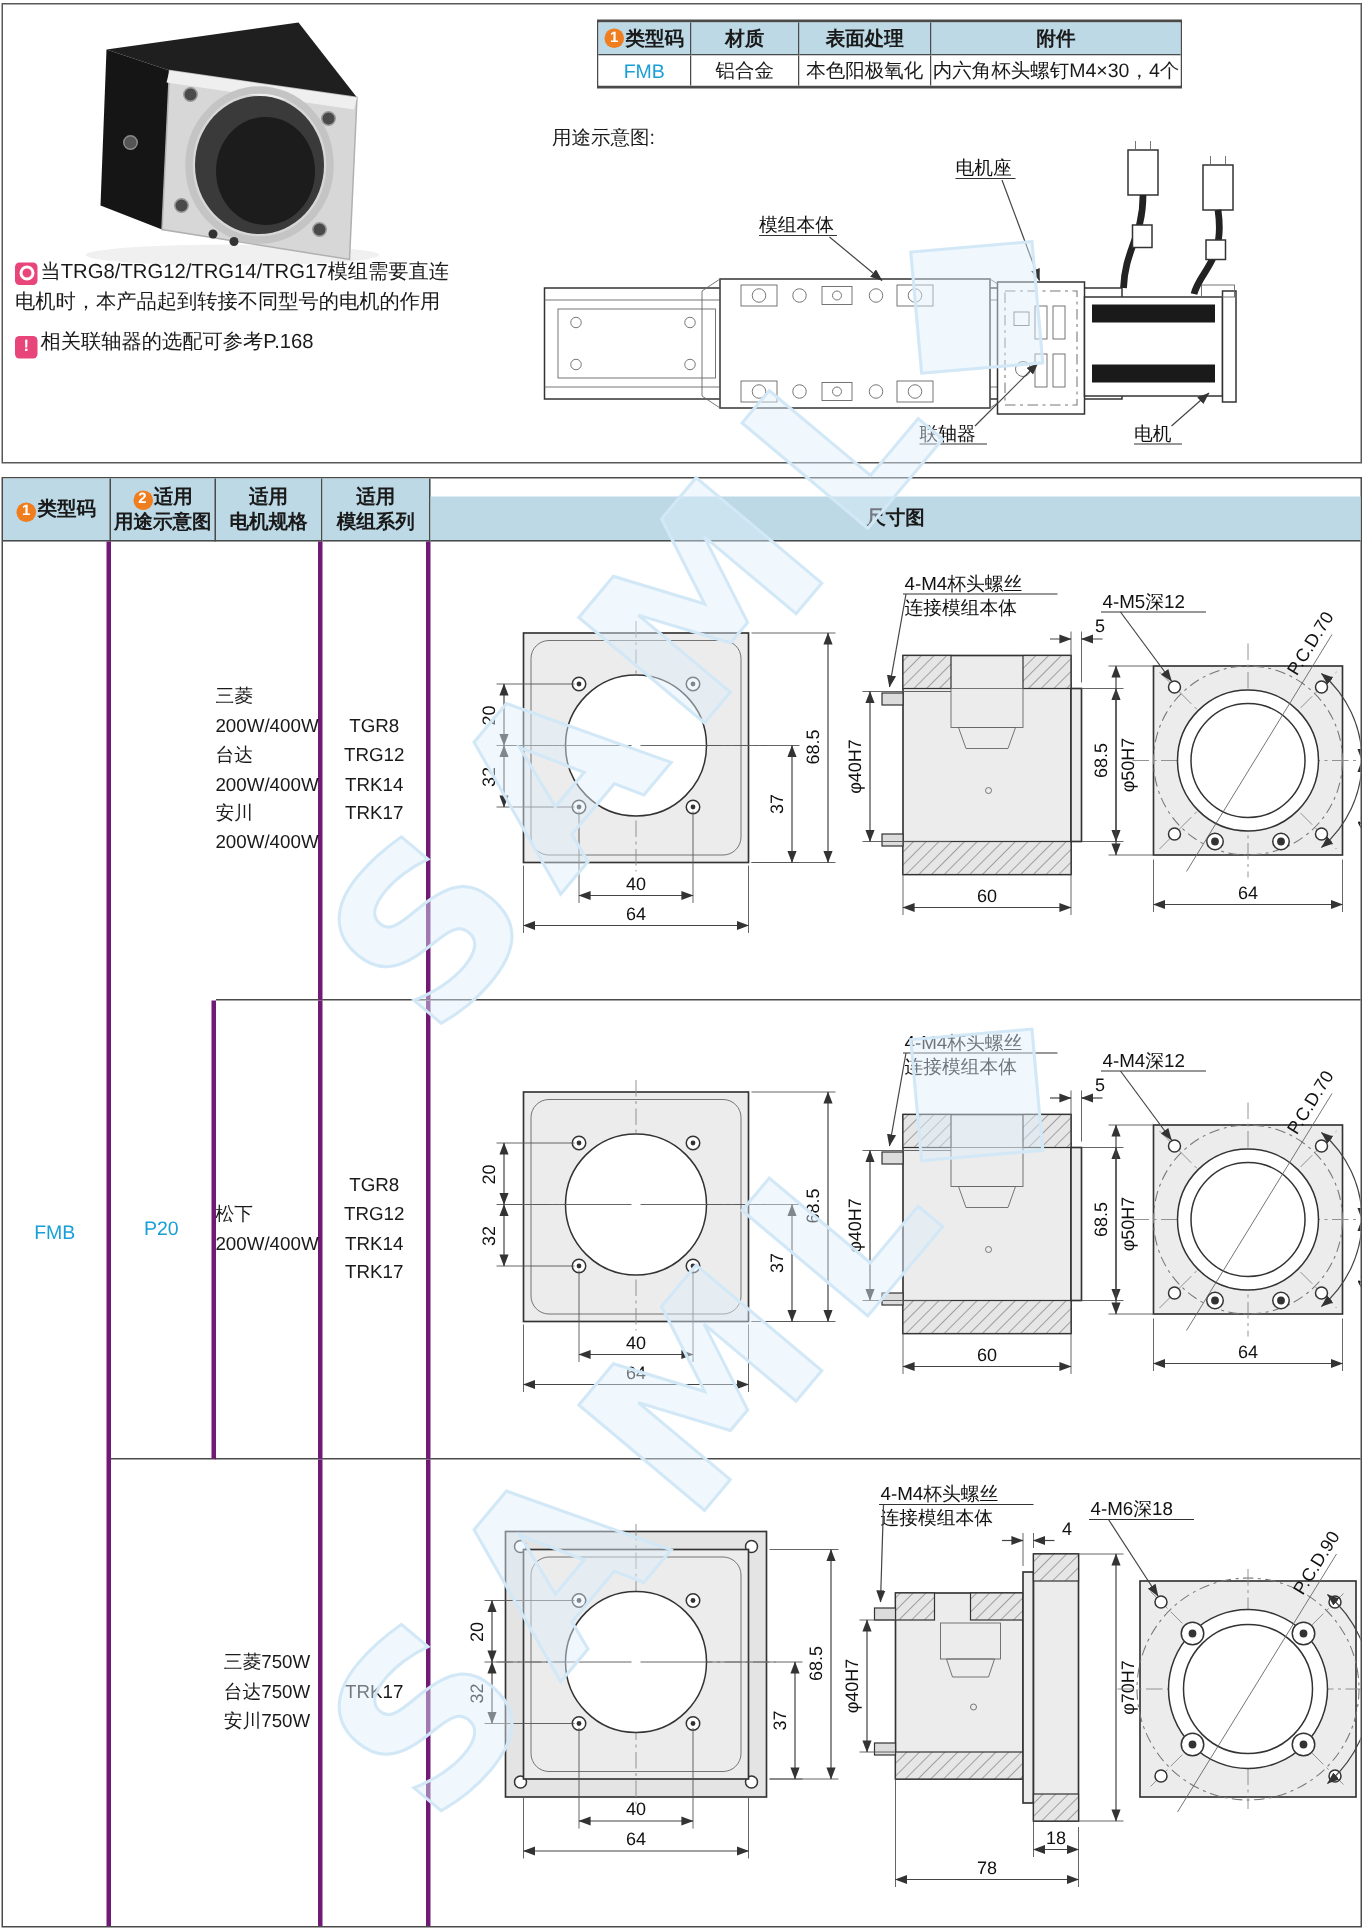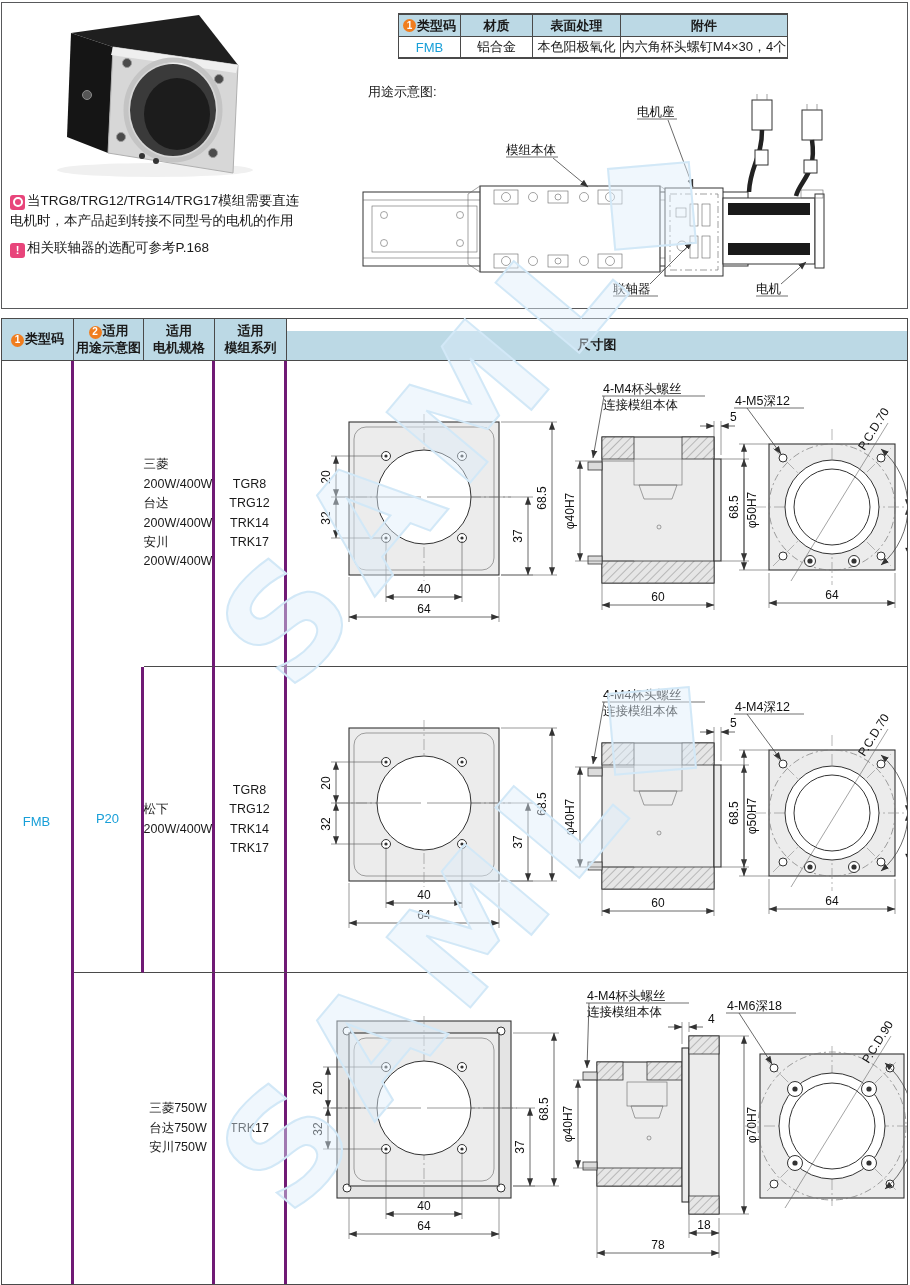--- a/index.html
+++ b/index.html
@@ -13,21 +13,21 @@
   .ttable .tr{display:flex;}
   .ttable .td{display:flex;align-items:center;justify-content:center;border-right:1px solid #4a4a4a;box-sizing:border-box;}
   .ttable .td:last-child{border-right:none;}
   .ttable .hrow .td{height:22px;background:#bcd9e5;border-bottom:1px solid #4a4a4a;font-weight:600;}
   .ttable .drow .td{height:20px;background:#fff;}
   .w1{width:62px}.w2{width:72px}.w3{width:88px}.w4{width:166px}
   .blue{color:#189fd8;}
   .badge{display:inline-flex;align-items:center;justify-content:center;width:13px;height:13px;border-radius:50%;
          background:#f07d1e;color:#fff;font-size:10px;font-weight:700;margin-right:1px;flex:none;}
   
-  .notes{left:8px;top:188px;width:292px;font-size:13.5px;line-height:1.5;}
+  .notes{left:8px;top:168px;width:292px;font-size:13.5px;line-height:1.5;}
   .note{margin-bottom:6px;}
   .nicon{display:inline-flex;align-items:center;justify-content:center;width:15px;height:15px;border-radius:3px;
          background:#e8457b;vertical-align:-2px;margin-right:2px;}
   .nring{width:6px;height:6px;border:2px solid #fff;border-radius:50%;}
   .nexcl{color:#fff;font-size:11px;font-weight:700;line-height:1;}
   
   .diag-title{left:366px;top:80px;font-size:13px;text-align:right;}
   
   .btable{left:1px;top:318px;width:905px;height:965px;border:1.5px solid #4a4a4a;box-sizing:content-box;
           display:grid;grid-template-columns:72px 70px 71px 72px 1fr;grid-template-rows:42px 306px 306px 1fr;}

